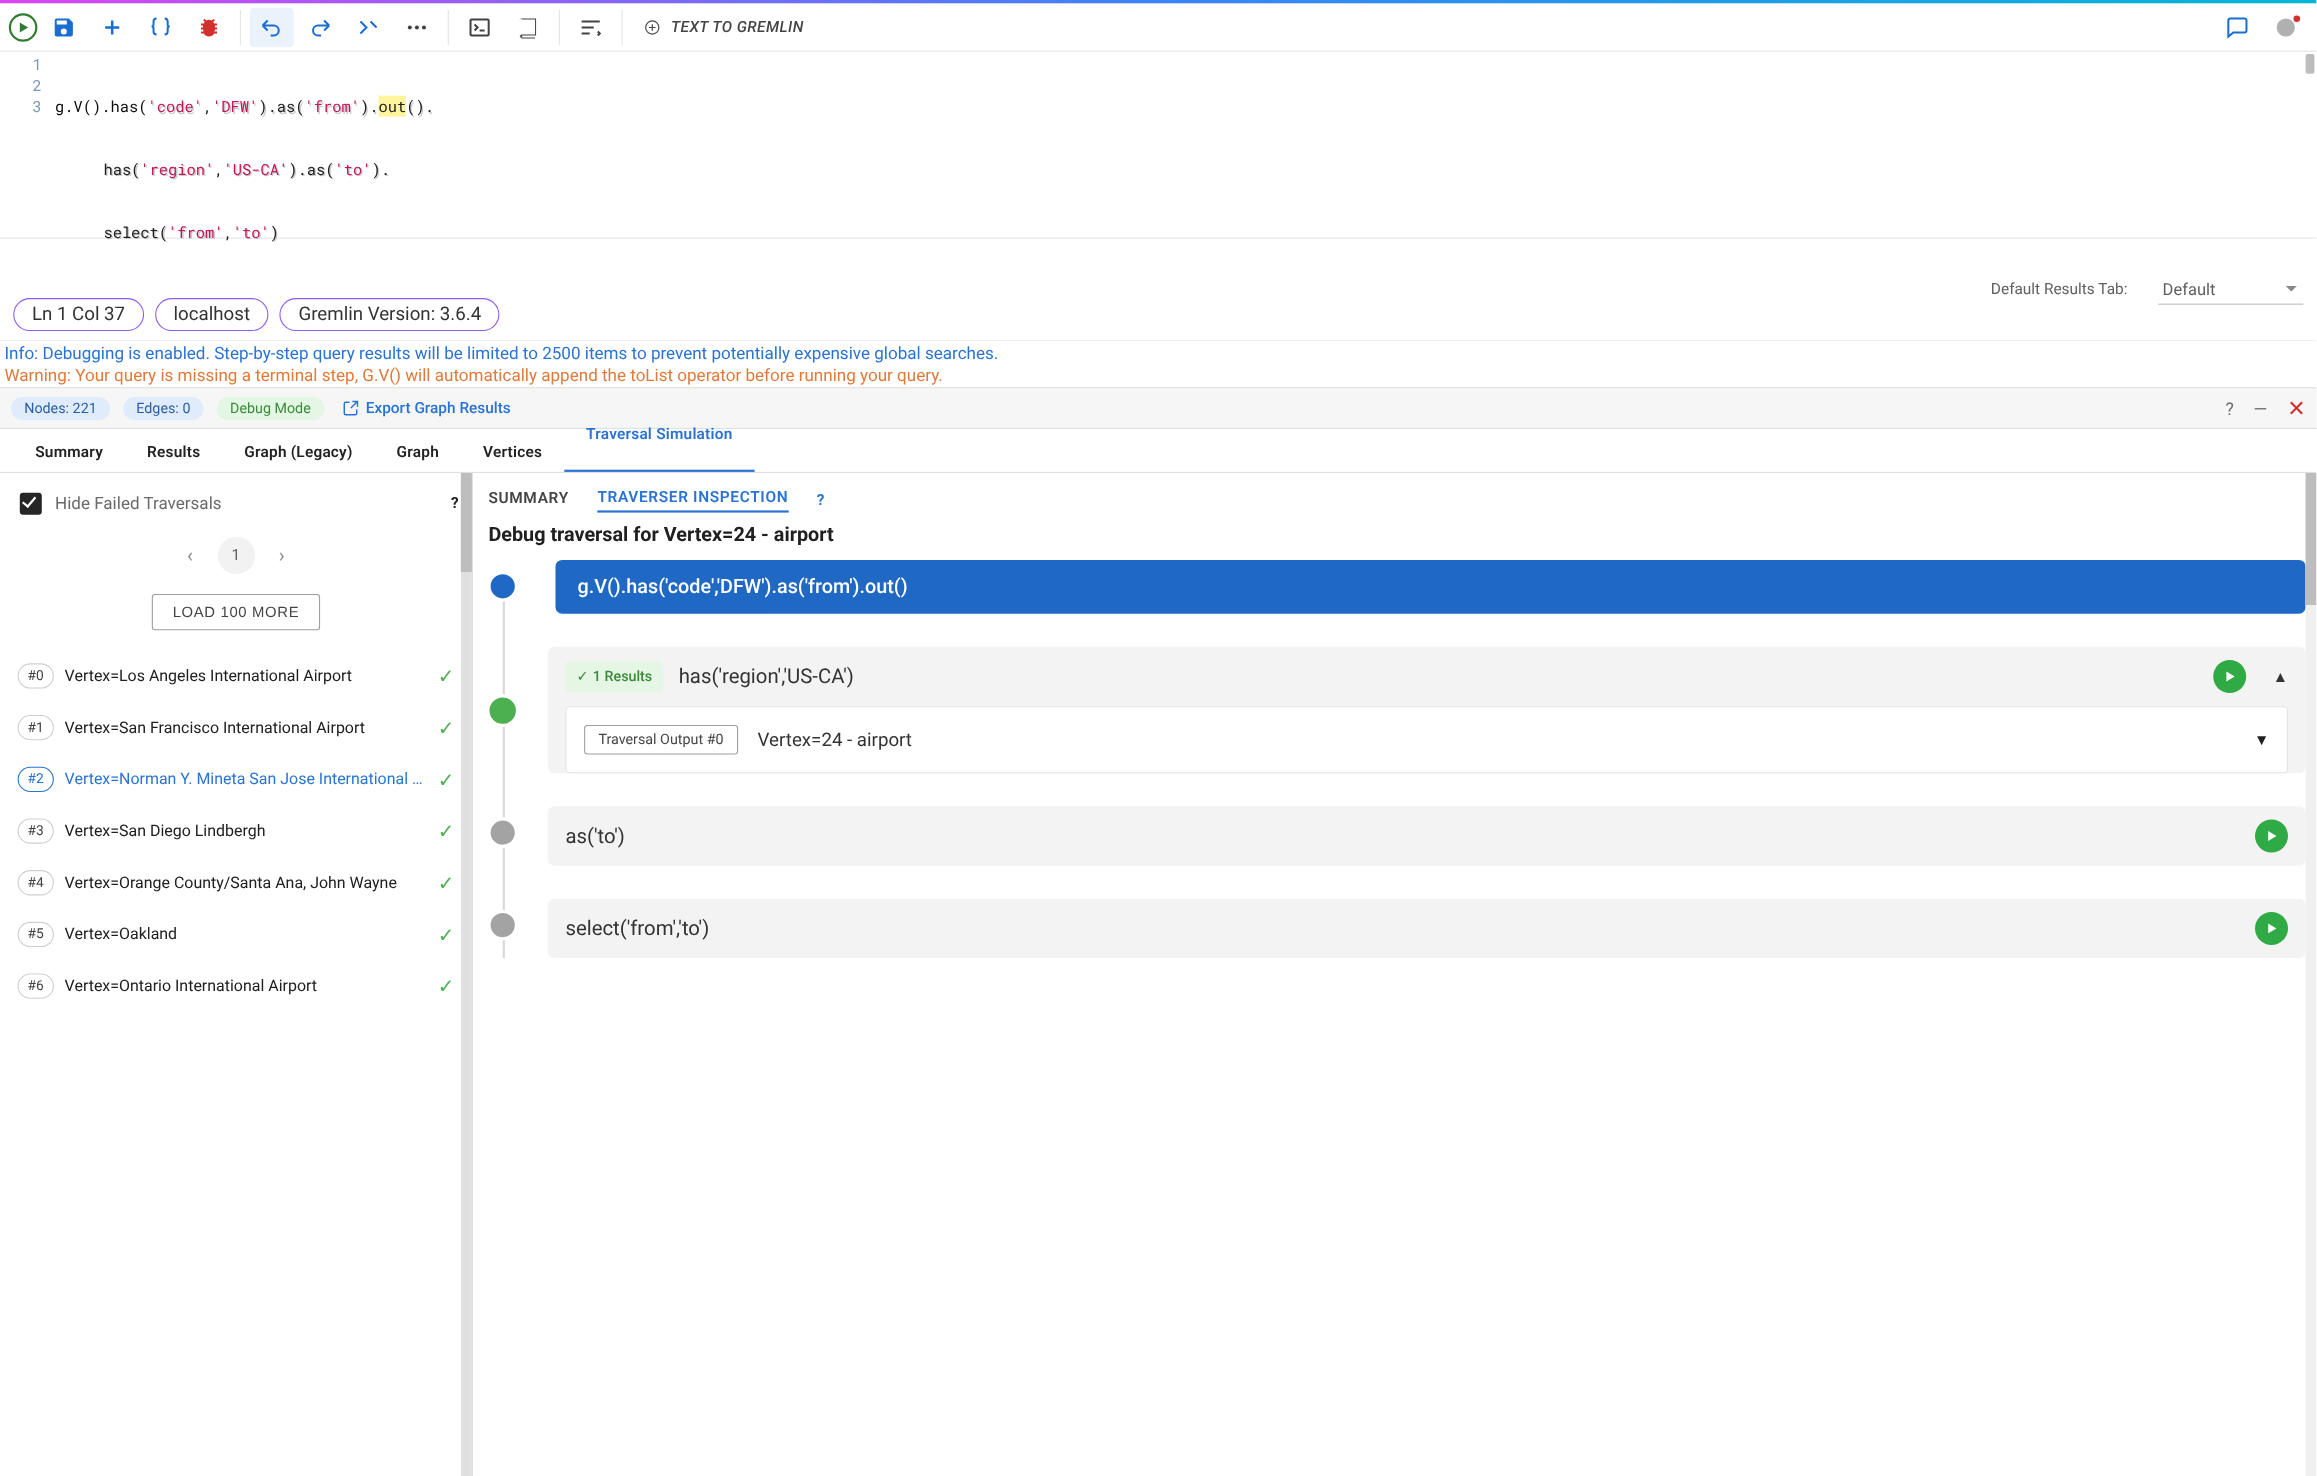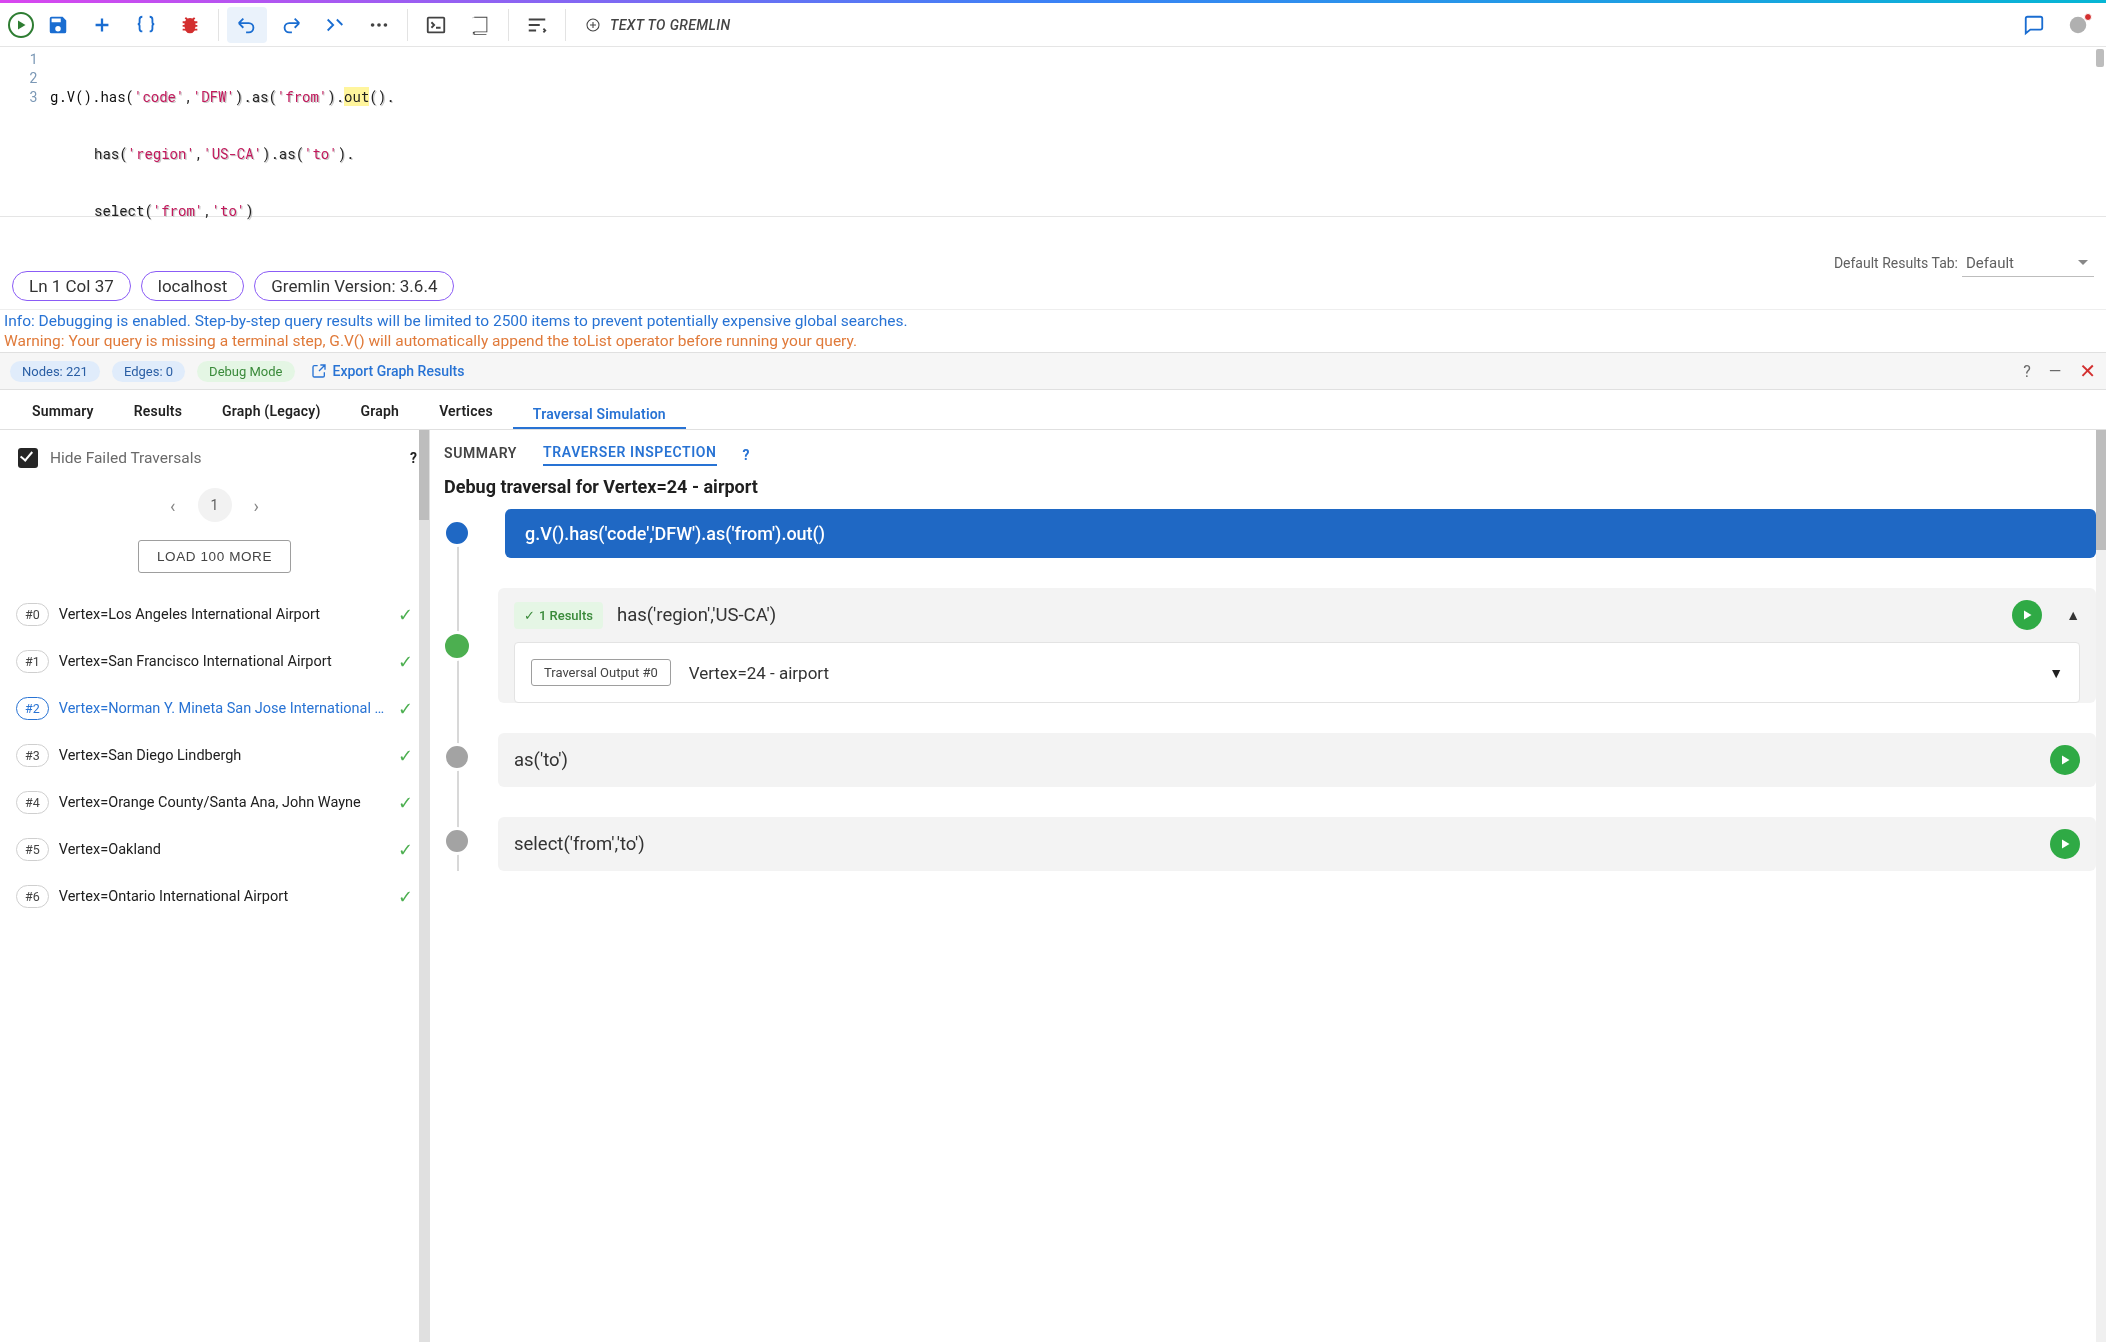--- a/index.html
+++ b/index.html
@@ -31,21 +31,21 @@
     .tok-hl { background: #fff59d; }
     .tok-sh { text-shadow: 1.2px 1.2px 0 #c8c8c8; }
     .code-line { height: 19px; display: flex; align-items: center; }
     .code-indent1 { padding-left: 44px; }
     .right-scroll-hint { position: absolute; right: 2px; top: 2px; width: 8px; height: 18px; background: #bdbdbd; border-radius: 2px; }
     
     
     .status-row { display: flex; align-items: center; padding: 8px 12px; gap: 10px; border-bottom: 1px solid #eee; }
     .pill { border: 1px solid #8b5cf6; border-radius: 16px; padding: 4px 16px; font-size: 17px; color: #333; margin-top: 46px; }
     .status-spacer { flex: 1; }
-    .default-results { display: flex; align-items: center; gap: 4px; color: #606060; }
+    .default-results { display: flex; align-items: center; gap: 28px; color: #606060; }
     .default-results .sel { border-bottom: 1px solid #bdbdbd; padding: 4px 80px 4px 4px; position: relative; color: #606060; font-size: 15px; text-align: right;}
     .default-results .sel::after { content: ""; border-left: 5px solid transparent; border-right: 5px solid transparent; border-top: 5px solid #888; position: absolute; right: 6px; top: 10px; }
     
     
     .msg { padding: 2px 12px 0 4px; font-size: 15.5px; }
     .msg.info { color: #2873d4; }
     .msg.warn { color: #e07a3a; }
     
     
     .sec-bar { display: flex; align-items: center; padding: 6px 10px; gap: 12px; background: #f6f6f6; border-top: 1px solid #e0e0e0; border-bottom: 1px solid #e0e0e0; margin-top: 2px;}
@@ -53,21 +53,21 @@
     .chip-blue { background: #e0ecfb; color: #2a5ea4; }
     .chip-green { background: #e4f6e4; color: #3a8a3a; }
     .export-link { color: #2873d4; display: inline-flex; align-items: center; gap: 6px; font-weight: 500; cursor: pointer; margin-left: 4px;}
     .sec-bar .right { margin-left: auto; display: flex; align-items: center; gap: 18px; }
     .sec-bar .right span { color: #6a6a6a; cursor: pointer; font-size: 16px; }
     .sec-bar .right .close { color: #d32f2f; font-size: 20px; }
     
     
     .tabs { display: flex; align-items: flex-end; padding: 0 12px; border-bottom: 1px solid #e0e0e0; height: 40px; }
     .tabs .tab { padding: 10px 20px; font-weight: 600; color: #222; cursor: pointer; letter-spacing: 0.2px; }
-    .tabs .tab.active { color: #2873d4; border-bottom: 2px solid #2873d4; padding-bottom: 5px; }
+    .tabs .tab.active { color: #2873d4; border-bottom: 2px solid #2873d4; padding-bottom: 24px; }
     
     
     .bottom-split { display: flex; height: calc(100vh - 370px); min-height: 200px; }
     .left-pane { width: 430px; border-right: 1px solid #e0e0e0; display: flex; flex-direction: column; position: relative; }
     .left-scroll-hint { width: 10px; background: #e0e0e0; position: absolute; right: 0; top: 0; bottom: 0; }
     .left-scroll-hint .thumb { background: #bdbdbd; width: 100%; height: 90px; }
     .right-pane { flex: 1; position: relative; overflow: hidden; }
     .right-inner { position: absolute; left: 10px; right: 10px; top: 0; bottom: 0; }
     .right-scroll-hint2 { position: absolute; right: 0; top: 0; width: 10px; background: #f0f0f0; bottom: 0;}
     .right-scroll-hint2 .thumb { background: #bdbdbd; width: 100%; height: 120px; }

